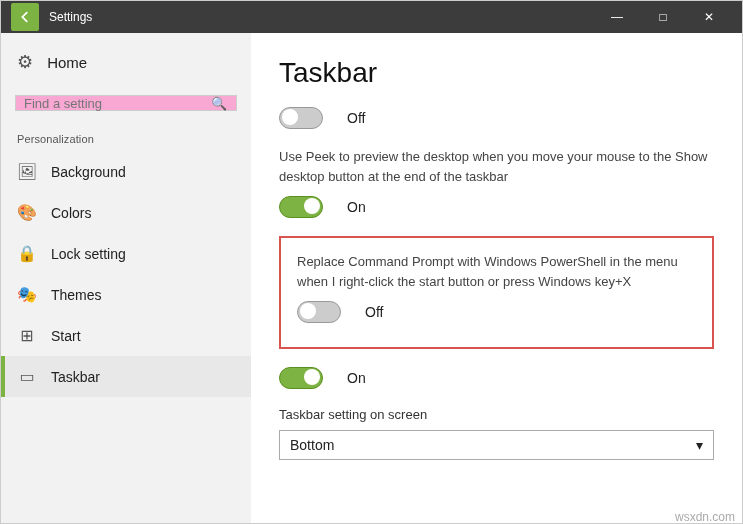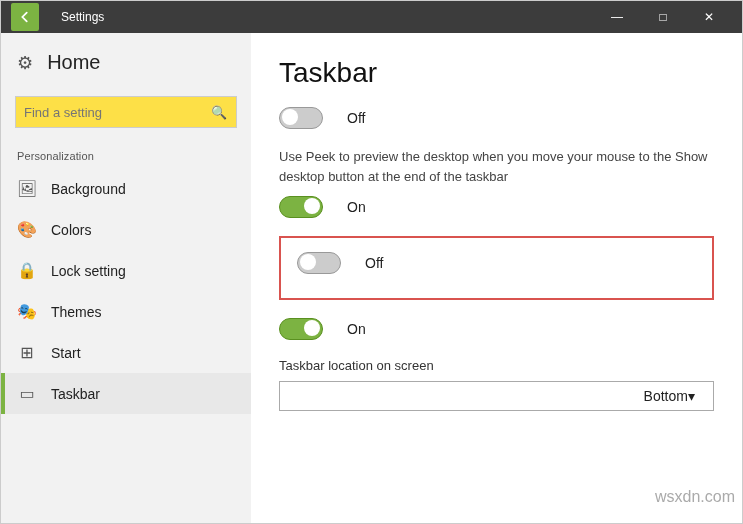--- a/index.html
+++ b/index.html
@@ -15,21 +15,20 @@
     }
 
     
     .title-bar {
       background: #3c3c3c;
       height: 32px;
       display: flex;
       align-items: center;
       padding: 0 10px;
       flex-shrink: 0;
-      gap: 12px;
     }
     .title-bar-back {
       width: 28px;
       height: 28px;
       background: #7cb342;
       display: flex;
       align-items: center;
       justify-content: center;
       cursor: pointer;
       margin-right: 10px;
@@ -76,29 +75,29 @@
     }
 
     .sidebar-home {
       display: flex;
       align-items: center;
       padding: 18px 16px;
       cursor: pointer;
       gap: 14px;
     }
     .sidebar-home-icon { color: #555; font-size: 18px; }
-    .sidebar-home-label { font-size: 20px; color: #222; }
+    .sidebar-home-label { font-size: 15px; color: #222; }
 
     .search-box {
       margin: 4px 14px 14px 14px;
       display: flex;
       align-items: center;
       border: 1px solid #ccc;
-      background: #fde047;
-      height: 32px;
+      background: #f9a8d4;
+      height: 16px;
       padding: 0 8px;
     }
     .search-box input {
       border: none;
       outline: none;
       flex: 1;
       font-size: 13px;
       background: transparent;
       color: #444;
     }
@@ -210,36 +209,36 @@
 
     
     .dropdown-label {
       font-size: 13px;
       color: #333;
       margin-bottom: 8px;
     }
     .dropdown-select {
       display: flex;
       align-items: center;
-      justify-content: flex-end;
+      justify-content: space-between;
       border: 1px solid #aaa;
-      padding: 6px 18px;
+      padding: 6px 10px;
       background: white;
       cursor: pointer;
       width: 100%;
       font-size: 14px;
       color: #222;
     }
 
     
     .watermark {
       position: fixed;
-      bottom: 18px;
+      bottom: 0;
       right: 8px;
-      font-size: 16px;
+      font-size: 12px;
       color: #aaa;
       pointer-events: none;
     }
   </style>
 </head>
 <body>
 
 <div class="title-bar">
   <div class="title-bar-back">
     <svg viewBox="0 0 16 16">
@@ -305,35 +304,36 @@
 
     <div class="section-block">
       <div class="description-text">Use Peek to preview the desktop when you move your mouse to the Show desktop button at the end of the taskbar</div>
       <div class="toggle-row">
         <div class="toggle on"></div>
         <span class="toggle-label">On</span>
       </div>
     </div>
 
     <div class="highlighted-section">
+      <div class="description-text">Replace Command Prompt with Windows PowerShell in the menu when I right-click the start button or press Windows key+X</div>
       <div class="toggle-row">
         <div class="toggle off"></div>
         <span class="toggle-label">Off</span>
       </div>
     </div>
 
     <div class="section-block">
       <div class="toggle-row">
         <div class="toggle on"></div>
         <span class="toggle-label">On</span>
       </div>
     </div>
 
     <div class="section-block">
-      <div class="dropdown-label">Taskbar location on screen</div>
+      <div class="dropdown-label">Taskbar setting on screen</div>
       <div class="dropdown-select">
         <span>Bottom</span>
         <span>▾</span>
       </div>
     </div>
   </div>
 </div>
 
 <div class="watermark">wsxdn.com</div>
 

